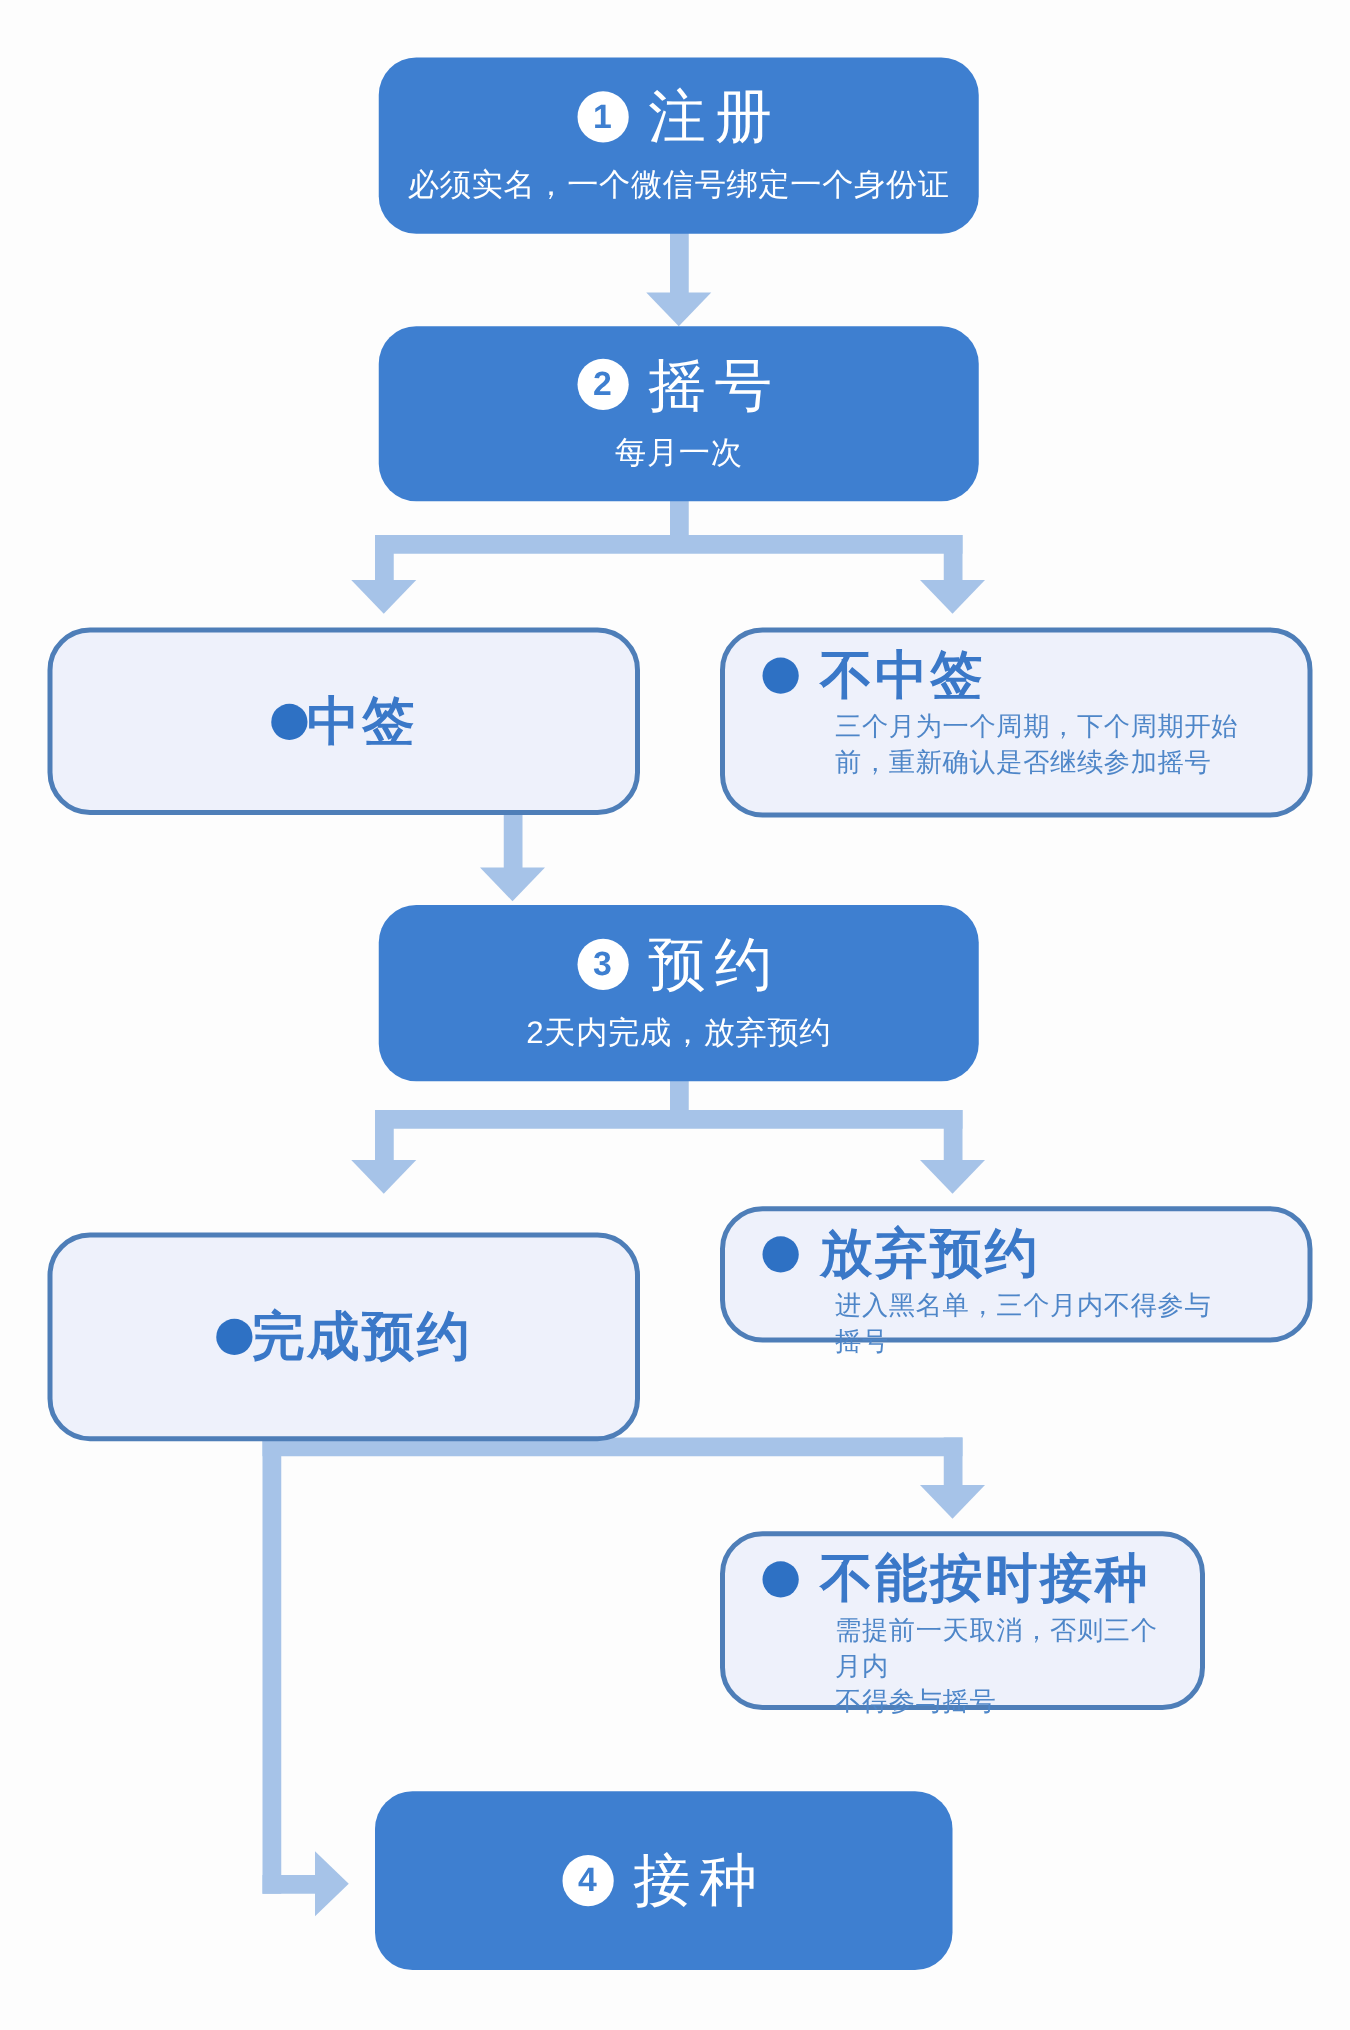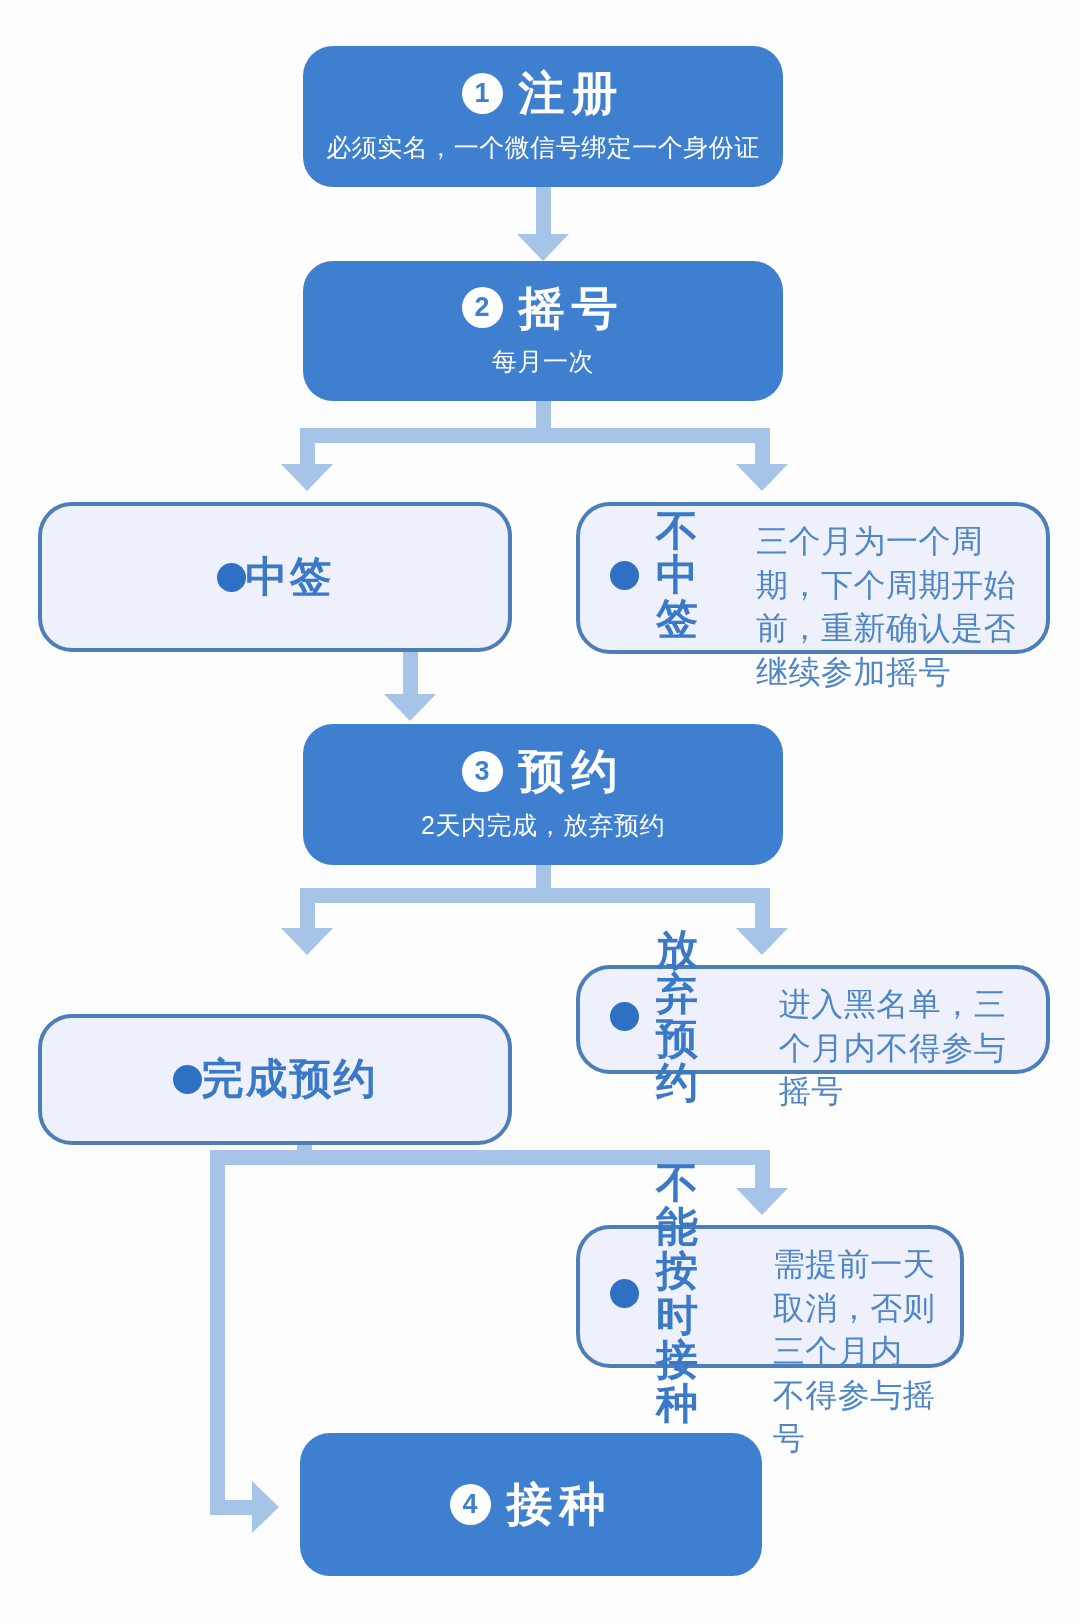--- a/index.html
+++ b/index.html
@@ -17,34 +17,34 @@
     border-top:26px solid transparent; border-bottom:26px solid transparent;
     border-left:27px solid var(--connector,#A6C3E8); }
   
   .bluebox { position:absolute; box-sizing:border-box;
     background:var(--box_blue,#3E7FD0); border-radius:30px; color:#fff;
     display:flex; flex-direction:column; align-items:center; justify-content:center; gap:13px; }
   .trow { display:flex; align-items:center; gap:16px; }
   .numcircle { width:41px; height:41px; border-radius:50%; background:#fff;
     color:var(--box_blue,#3E7FD0); font-size:27px; font-weight:bold;
     display:flex; align-items:center; justify-content:center; flex:none; }
-  .btitle { font-size:46px; font-weight:bold; letter-spacing:7px; line-height:1.05; }
+  .btitle { font-size:46px; font-weight:normal; letter-spacing:7px; line-height:1.05; }
   .bsub { font-size:25px; white-space:nowrap; letter-spacing:0.5px; }
   
   .lightbox { position:absolute; box-sizing:border-box;
     background:var(--box_light_bg,#EEF1FB);
     border:4px solid var(--box_light_border,#4E7EB8);
     border-radius:34px; color:var(--title_blue,#3A78C8); }
   .lightbox.center { display:flex; align-items:center; justify-content:center; }
-  .lightbox.detail { padding:10px 16px 16px 30px; display:flex; flex-direction:row; }
+  .lightbox.detail { padding:10px 16px 16px 30px; display:flex; flex-direction:column; }
   .bullet { width:29px; height:29px; border-radius:50%;
     background:var(--bullet_blue,#3174C4); flex:none; }
   .ltitle { font-size:42px; font-weight:bold; letter-spacing:2px; line-height:1.05; }
   .lightbox.detail .trow { gap:17px; min-height:48px; }
-  .lbody { margin-left:46px; margin-top:4px; font-size:32px; line-height:1.36;
+  .lbody { margin-left:58px; margin-top:4px; font-size:21px; line-height:1.36;
     color:var(--body_blue,#4E86C8); white-space:pre-line; letter-spacing:0.5px; }
 </style>
 </head>
 <body>
 
 <div class="canvas">
 
   <div class="vline" style="left:536px;top:186px;width:15px;height:50px"></div>
   <div class="arr-down" style="left:517px;top:234px"></div>
 
@@ -104,21 +104,21 @@
   </div>
 
   <div class="bluebox" style="left:303px;top:724px;width:480px;height:141px">
     <div class="trow">
       <span class="numcircle">3</span>
       <span class="btitle">预约</span>
     </div>
     <div class="bsub">2天内完成，放弃预约</div>
   </div>
 
-  <div class="lightbox center" style="left:38px;top:1014px;width:474px;height:131px">
+  <div class="lightbox center" style="left:38px;top:986px;width:474px;height:167px">
     <span class="bullet"></span>
     <span class="ltitle">完成预约</span>
   </div>
 
   <div class="lightbox detail" style="left:576px;top:965px;width:474px;height:109px">
     <div class="trow">
       <span class="bullet"></span>
       <span class="ltitle">放弃预约</span>
     </div>
     <div class="lbody">进入黑名单，三个月内不得参与

